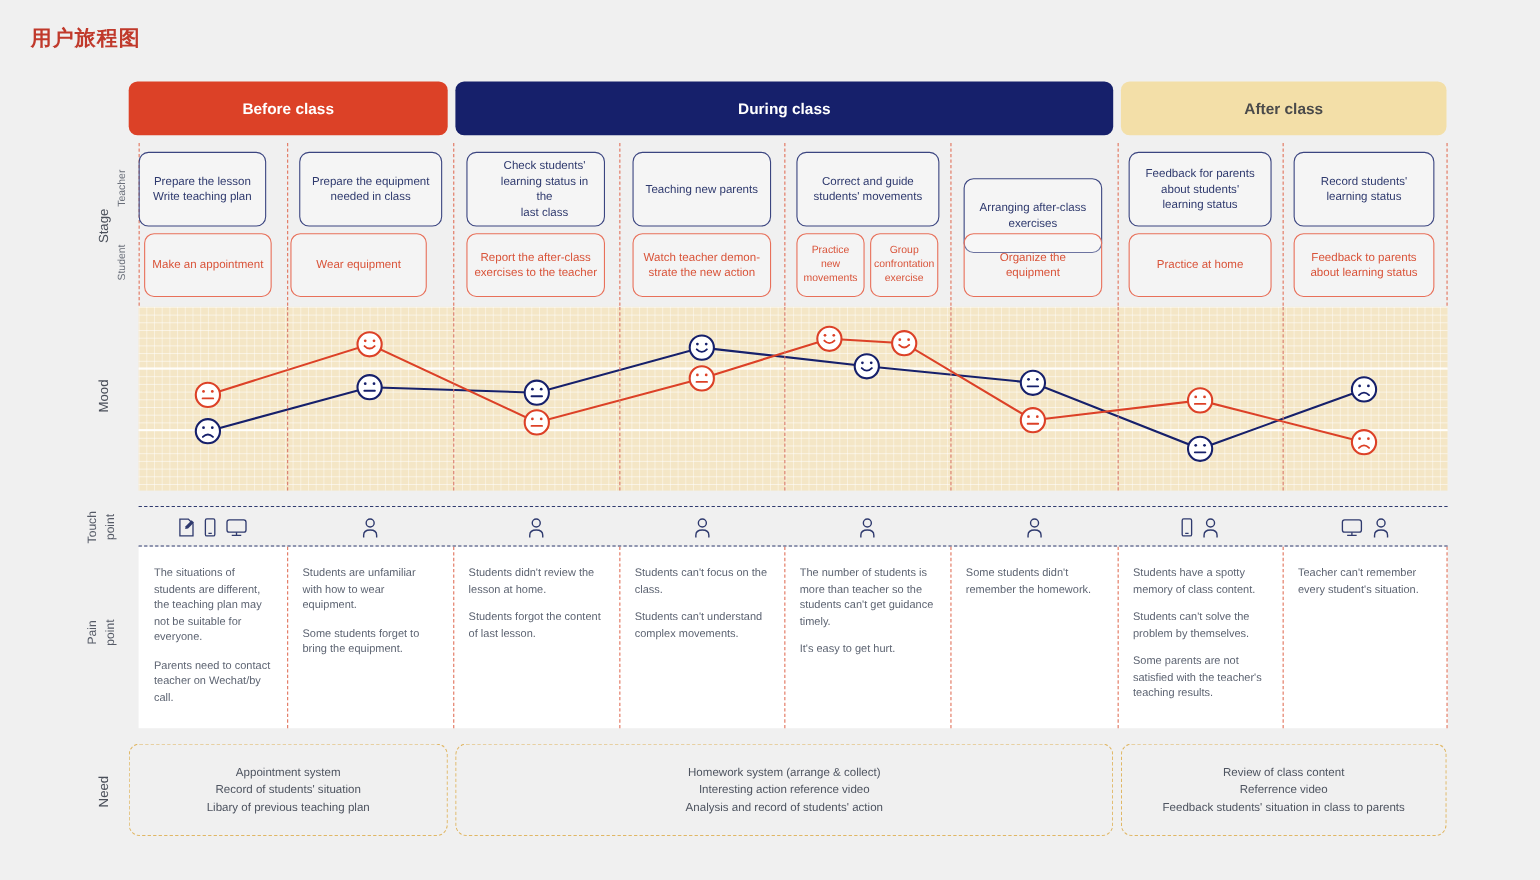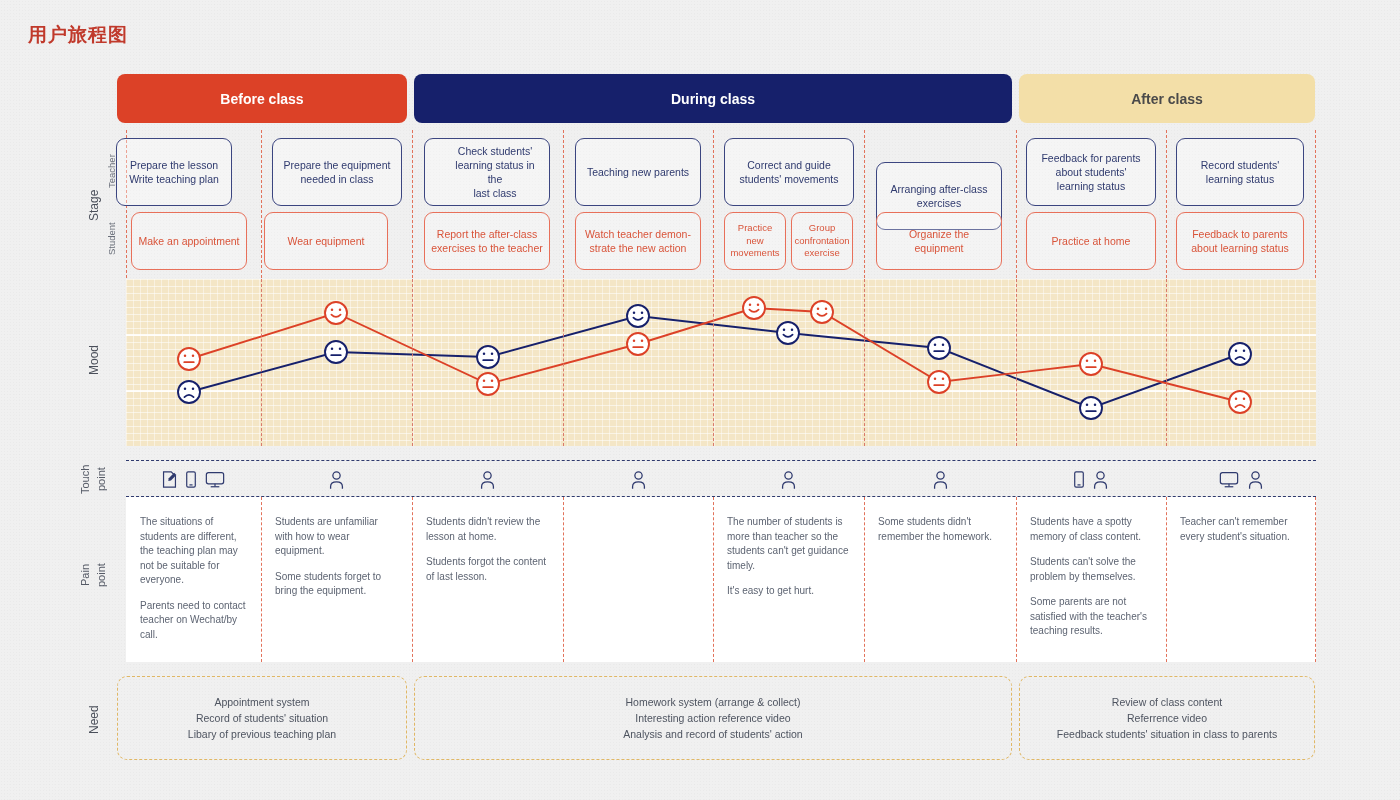--- a/index.html
+++ b/index.html
@@ -152,21 +152,21 @@
   <div class="vsep" style="left:261px; top:130px; height:148px;"></div>
   <div class="vsep" style="left:412px; top:130px; height:148px;"></div>
   <div class="vsep" style="left:563px; top:130px; height:148px;"></div>
   <div class="vsep" style="left:713px; top:130px; height:148px;"></div>
   <div class="vsep" style="left:864px; top:130px; height:148px;"></div>
   <div class="vsep" style="left:1016px; top:130px; height:148px;"></div>
   <div class="vsep" style="left:1166px; top:130px; height:148px;"></div>
   <div class="vsep" style="left:1315px; top:130px; height:148px;"></div>
 
   <div class="stage-area">
-    <div class="card teacher" style="left:116px; width:116px;">Prepare the lesson<br>Write teaching plan</div>
+    <div class="card teacher" style="left:126px; width:116px;">Prepare the lesson<br>Write teaching plan</div>
     <div class="card teacher" style="left:272px; width:130px;">Prepare the equipment<br>needed in class</div>
     <div class="card teacher" style="left:424px; width:126px;padding-left:22px;">Check students'<br>learning status in the<br>last class</div>
     <div class="card teacher" style="left:575px; width:126px;">Teaching new parents</div>
     <div class="card teacher" style="left:724px; width:130px;">Correct and guide<br>students' movements</div>
     <div class="card teacher" style="left:876px; width:126px;margin-top:24px;">Arranging after-class<br>exercises</div>
     <div class="card teacher" style="left:1026px; width:130px;">Feedback for parents<br>about students'<br>learning status</div>
     <div class="card teacher" style="left:1176px; width:128px;">Record students'<br>learning status</div>
 
     <div class="card student" style="left:131px; width:116px;">Make an appointment</div>
     <div class="card student" style="left:264px; width:124px;">Wear equipment</div>
@@ -372,20 +372,24 @@
       <p>Parents need to contact teacher on Wechat/by call.</p>
     </div>
     <div class="pain-cell" style="left:135px;  width:151px;">
       <p>Students are unfamiliar with how to wear equipment.</p>
       <p>Some students forget to bring the equipment.</p>
     </div>
     <div class="pain-cell" style="left:286px;  width:151px;">
       <p>Students didn't review the lesson at home.</p>
       <p>Students forgot the content of last lesson.</p>
     </div>
+    <div class="pain-cell" style="left:437px;  width:150px;">
+      <p>Students can't focus on the class.</p>
+      <p>Students can't understand complex movements.</p>
+    </div>
     <div class="pain-cell" style="left:587px;  width:151px;">
       <p>The number of students is more than teacher so the students can't get guidance timely.</p>
       <p>It's easy to get hurt.</p>
     </div>
     <div class="pain-cell" style="left:738px;  width:152px;">
       <p>Some students didn't remember the homework.</p>
     </div>
     <div class="pain-cell" style="left:890px;  width:150px;">
       <p>Students have a spotty memory of class content.</p>
       <p>Students can't solve the problem by themselves.</p>

